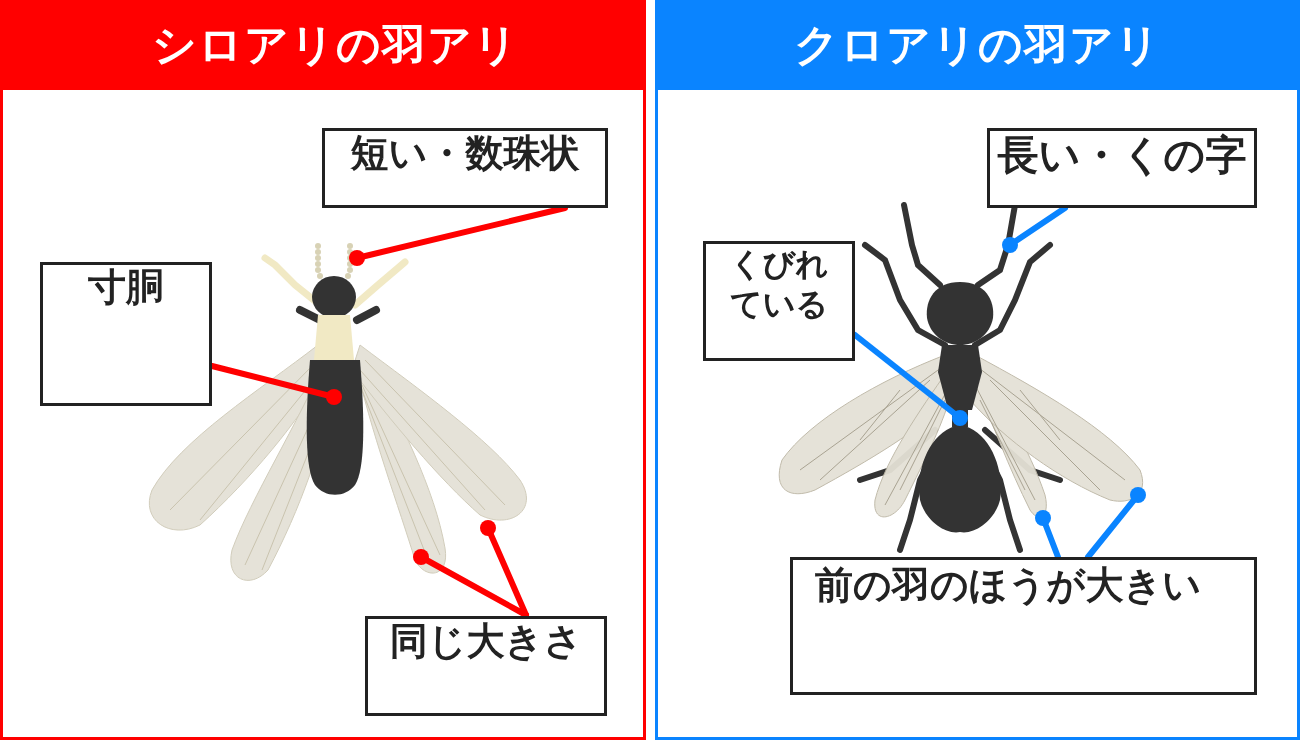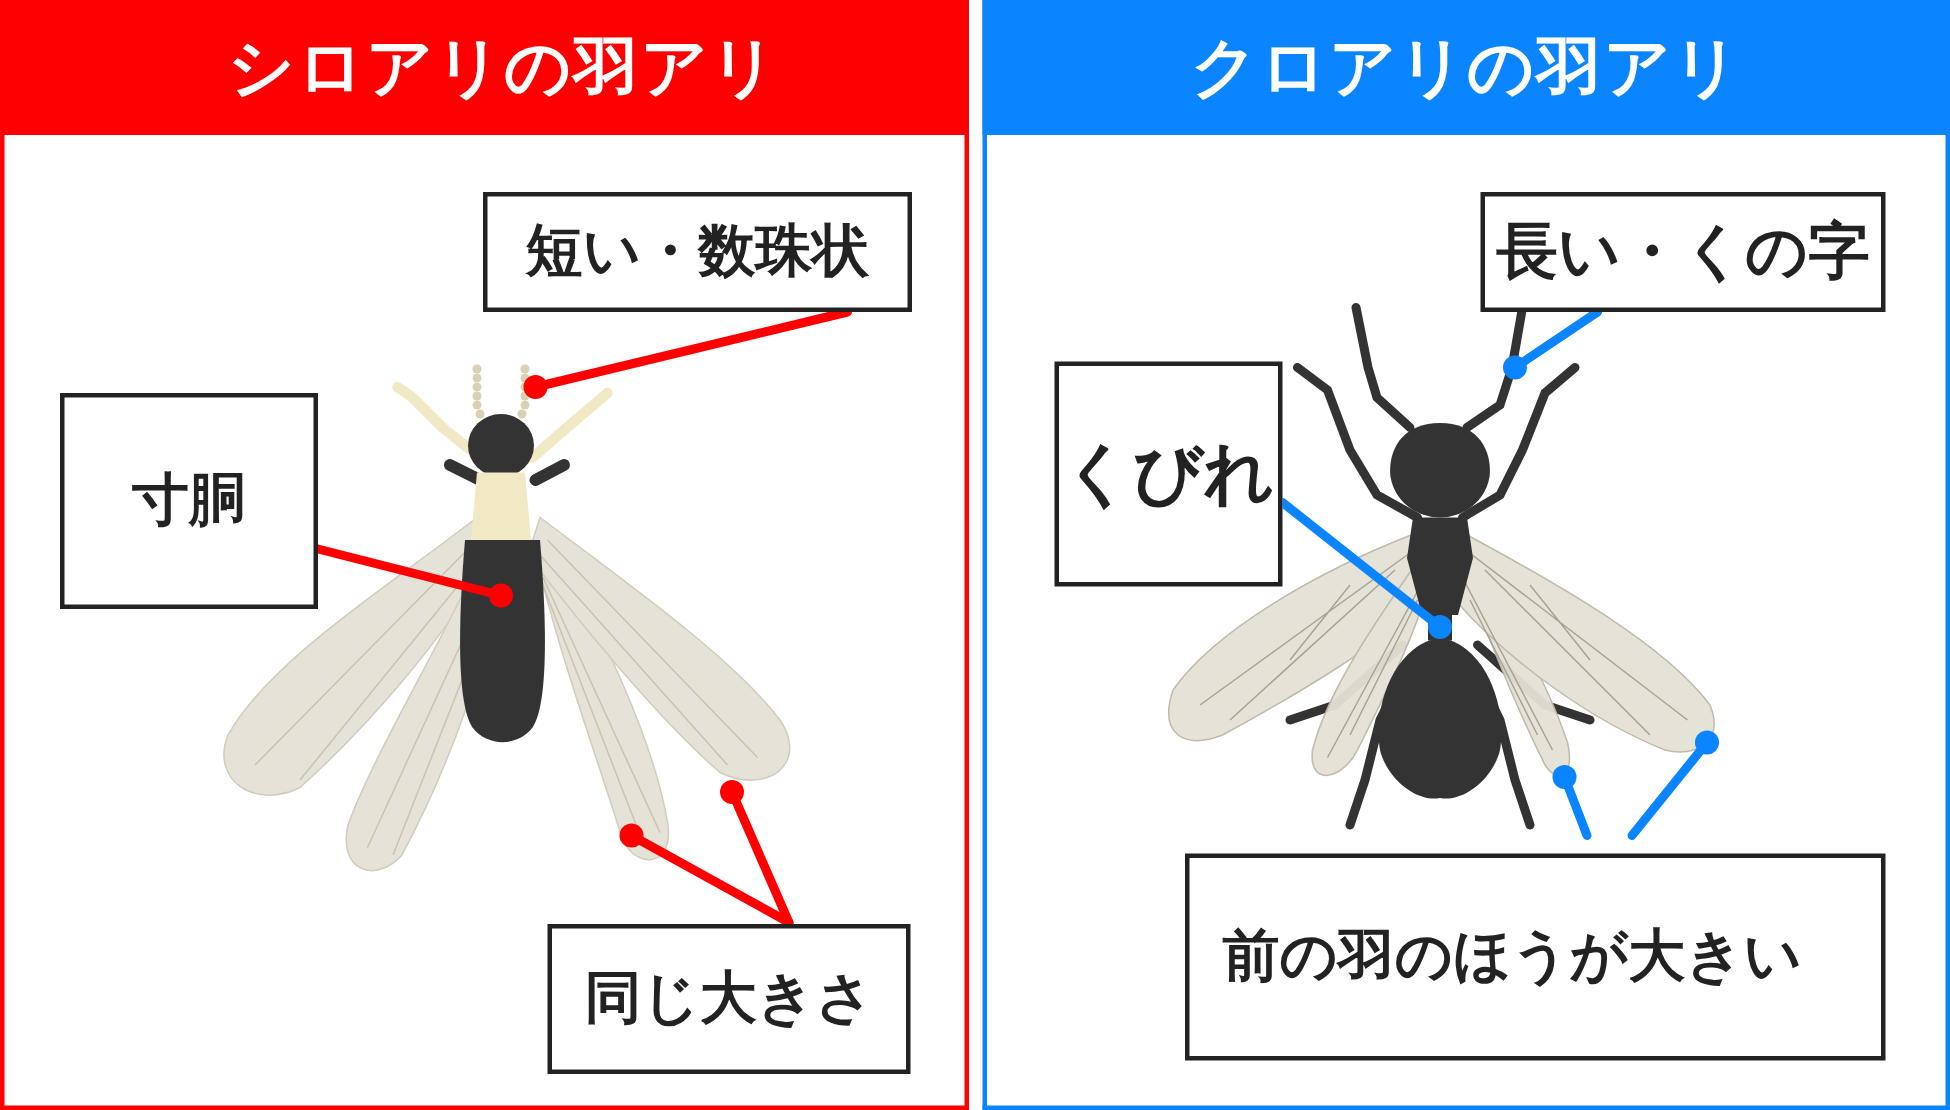--- a/index.html
+++ b/index.html
@@ -16,29 +16,29 @@
     color: #ffffff; font-weight: bold; font-size: 44px; letter-spacing: 1px;
   }
   .header-left { left: 0; width: 646px; background: #ff0000; padding-left: 25px; }
   .header-right { left: 655px; width: 645px; background: #0a84ff; }
 
   svg.art { position: absolute; left: 0; top: 0; width: 1300px; height: 740px; }
 
   .label {
     position: absolute; background: #ffffff; border: 3px solid #222222;
     color: #222222; font-weight: bold; display: flex; flex-direction: column;
-    align-items: center; justify-content: center; text-align: center; line-height: 1.2;
+    align-items: center; justify-content: flex-start; text-align: center; line-height: 1.2;
   }
-  .label.left-align { align-items: flex-start; text-align: left; padding-left: 22px; margin-top: 12px; }
+  .label.left-align { align-items: flex-start; text-align: left; padding-left: 22px; }
   .l-short { left: 322px; top: 128px; width: 286px; height: 80px; font-size: 38px; }
   .l-zundo { left: 40px; top: 262px; width: 172px; height: 144px; font-size: 38px; }
   .l-zundo .sub { font-size: 26px; font-weight: bold; }
   .l-same { left: 365px; top: 616px; width: 242px; height: 100px; font-size: 38px; }
   .l-long { left: 987px; top: 128px; width: 270px; height: 80px; font-size: 41px; }
-  .l-kubire { left: 703px; top: 241px; width: 152px; height: 150px; font-size: 46px; line-height: 1.25; }
+  .l-kubire { left: 703px; top: 241px; width: 152px; height: 120px; font-size: 32px; line-height: 1.25; }
   .l-front { left: 790px; top: 557px; width: 467px; height: 138px; font-size: 38px; line-height: 1.35; }
 </style>
 </head>
 <body>
 
 <div class="panel panel-left"></div>
 <div class="panel panel-right"></div>
 
 <div class="header header-left">シロアリの羽アリ</div>
 <div class="header header-right">クロアリの羽アリ</div>
@@ -171,16 +171,17 @@
 </div>
 <div class="label l-same">
   <span>同じ大きさ</span>
 </div>
 
 <div class="label l-long">
   <span>長い・くの字</span>
 </div>
 <div class="label l-kubire">
   <span>くびれ</span>
+  <span>ている</span>
 </div>
 <div class="label l-front left-align">
   <span>前の羽のほうが大きい</span>
 </div>
 
 </body></html>

